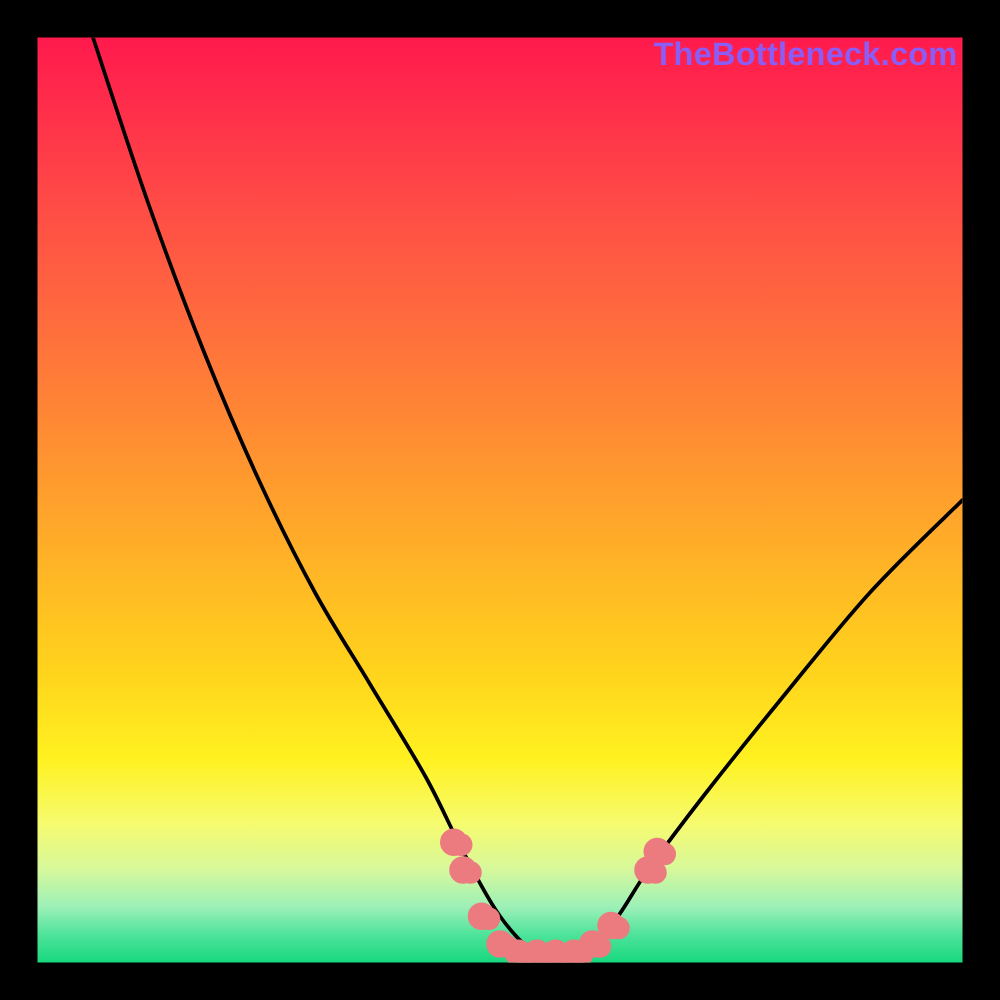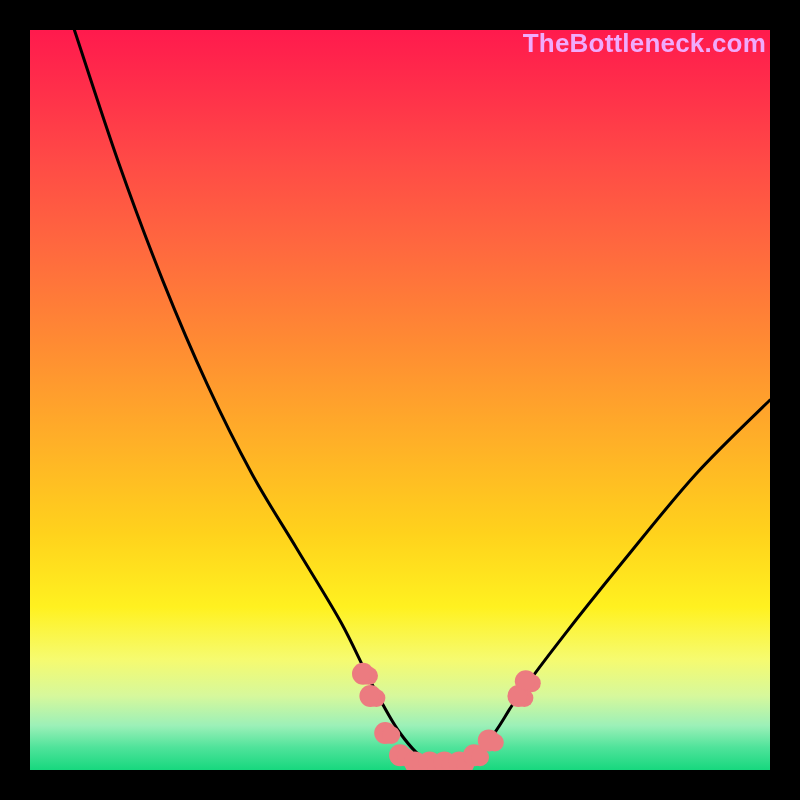--- a/index.html
+++ b/index.html
@@ -40,21 +40,21 @@
       #4ee39a 97%,
       #17d87e 100%
     );
   }
   .watermark {
     position: absolute;
     top: 30px;
     right: 34px;
     font-size: 26px;
     font-weight: 600;
-    color: #f0abfc;
+    color: #8b5cf6;
     letter-spacing: 0.2px;
     line-height: 1;
     user-select: none;
   }
   svg.curve {
     position: absolute;
     left: 30px;
     top: 30px;
     width: 740px;
     height: 740px;

